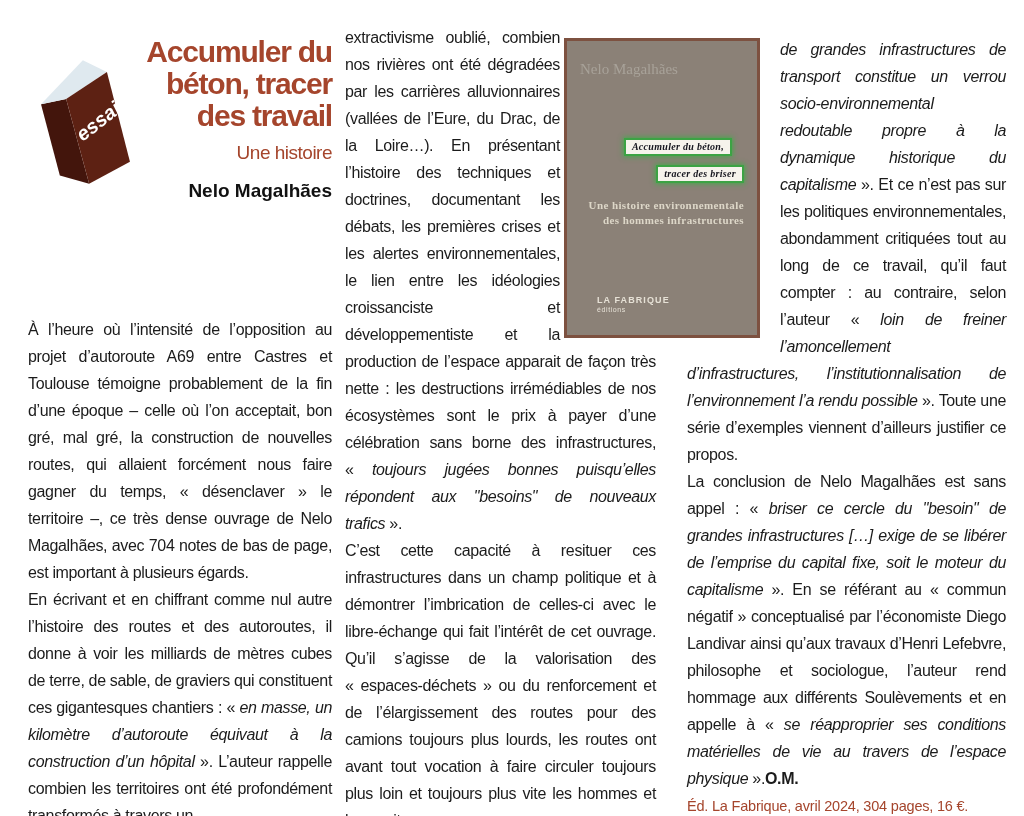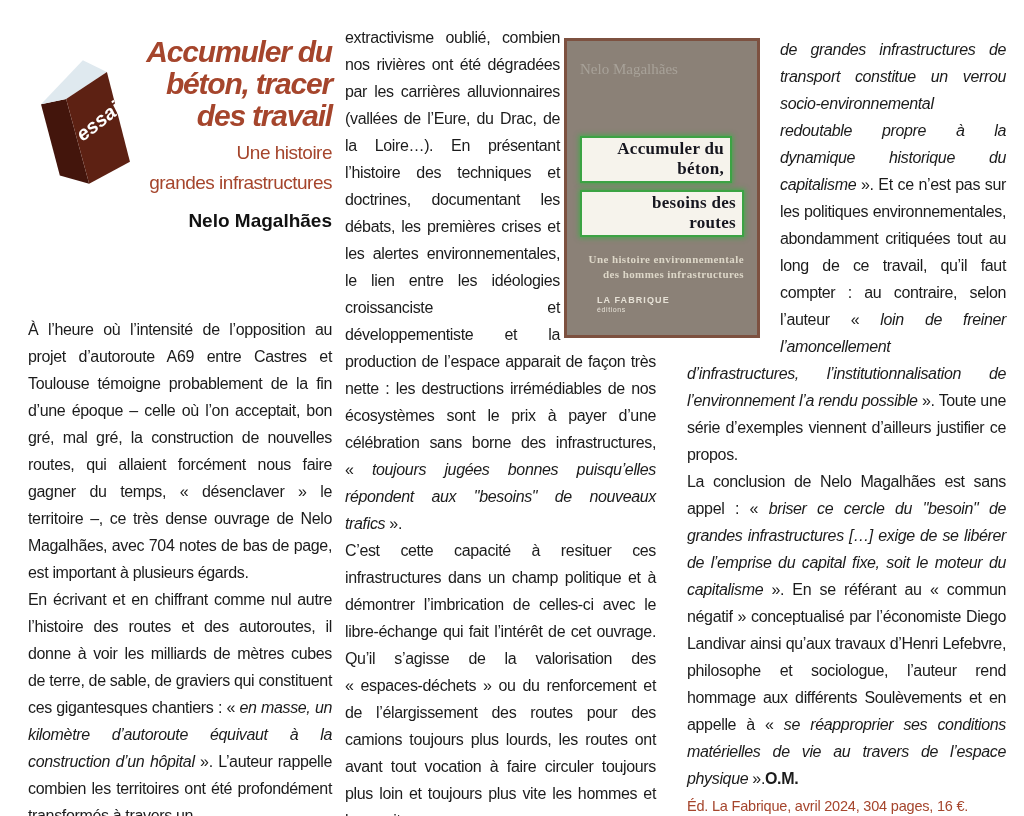--- a/index.html
+++ b/index.html
@@ -14,21 +14,20 @@
   
   .header{
     position:absolute;left:30px;top:36px;width:302px;
     text-align:right;
   }
   .book-icon{position:absolute;left:-2px;top:16px;width:116px;height:136px;}
   .title{
     margin:0;
     font-size:30px;font-weight:bold;line-height:32px;letter-spacing:-1.2px;
     color:#a5452c;
-    font-style:italic;
   }
   .title span{display:block;}
   .subtitle{
     margin:6px 0 0 0;
     font-size:19px;font-weight:normal;line-height:30px;letter-spacing:-0.5px;
     color:#a5452c;
   }
   .subtitle span{display:block;}
   .byline{
     margin-top:12px;
@@ -63,25 +62,26 @@
   .cover-author{
     font-family:"Liberation Serif",serif;
     font-size:15px;color:#a8a299;margin-top:8px;
   }
   .cover-titles{margin-top:58px;text-align:right;}
   .cover-title-line{
     display:inline-block;
     background:#f6f3ec;
     border:2px solid #3ca344;
     box-shadow:0 0 5px 1px rgba(62,170,70,.85);
-    padding:1px 6px 2px 20px;
+    padding:1px 6px 2px 6px;
     font-family:"Liberation Serif",serif;
-    font-weight:bold;font-size:17px;color:#16161f;
+    font-weight:bold;font-size:10px;color:#16161f;
     letter-spacing:.3px;
     margin-bottom:7px;
+    font-style:italic;
   }
   .cover-title-line.first{margin-right:12px;}
   .cover-subtitle{
     margin-top:8px;text-align:right;
     font-family:"Liberation Serif",serif;
     font-weight:bold;font-size:11px;line-height:15px;
     color:#ddd7c8;letter-spacing:.4px;
   }
   .cover-subtitle span{display:block;}
   .cover-logo{
@@ -103,21 +103,20 @@
       <polygon points="36,45 75,19 97,105 58,126" fill="#5d2113"></polygon>
       <text x="0" y="0" transform="translate(52,86) rotate(-38)" font-family="Liberation Sans, sans-serif" font-size="19" font-weight="bold" font-style="italic" fill="#ffffff">essai</text>
     </svg>
     <h1 class="title">
       <span>Accumuler du</span>
       <span>béton, tracer</span>
       <span>des travail</span>
     </h1>
     <h2 class="subtitle">
       <span>Une histoire</span>
-      <span>grandes infrastructures</span>
     </h2>
     <div class="byline">Nelo Magalhães</div>
   </div>
 
   <div class="col col-left">
       <p class="para"><span class="run-n">À l’heure où l’intensité de l’opposition au projet d’autoroute A69 entre Castres et Toulouse témoigne probablement de la fin d’une époque – celle où l’on acceptait, bon gré, mal gré, la construction de nouvelles routes, qui allaient forcément nous faire gagner du temps, «&nbsp;désenclaver&nbsp;» le territoire –, ce très dense ouvrage de Nelo Magalhães, avec 704 notes de bas de page, est important à plusieurs égards.</span></p>
       <p class="para"><span class="run-n">En écrivant et en chiffrant comme nul autre l’histoire des routes et des autoroutes, il donne à voir les milliards de mètres cubes de terre, de sable, de graviers qui constituent ces gigantesques chantiers&nbsp;: «&nbsp;</span><span class="run-i">en masse, un kilomètre d’autoroute équivaut à la construction d’un hôpital</span><span class="run-n">&nbsp;». L’auteur rappelle combien les territoires ont été profondément transformés à travers un</span></p>
     </div>
 
   <div class="col col-mid">
@@ -130,21 +129,21 @@
     <div class="spacer-l"></div>
   <p class="para"><span class="run-i">de grandes infrastructures de transport constitue un verrou socio-environnemental redoutable propre à la dynamique historique du capitalisme</span><span class="run-n">&nbsp;». Et ce n’est pas sur les politiques environnementales, abondamment critiquées tout au long de ce travail, qu’il faut compter&nbsp;: au contraire, selon l’auteur «&nbsp;</span><span class="run-i">loin de freiner l’amoncellement d’infrastructures, l’institutionnalisation de l’environnement l’a rendu possible</span><span class="run-n">&nbsp;». Toute une série d’exemples viennent d’ailleurs justifier ce propos.</span></p>
       <p class="para"><span class="run-n">La conclusion de Nelo Magalhães est sans appel&nbsp;: «&nbsp;</span><span class="run-i">briser ce cercle du "besoin" de grandes infrastructures […] exige de se libérer de l’emprise du capital fixe, soit le moteur du capitalisme</span><span class="run-n">&nbsp;». En se référant au «&nbsp;commun négatif&nbsp;» conceptualisé par l’économiste Diego Landivar ainsi qu’aux travaux d’Henri Lefebvre, philosophe et sociologue, l’auteur rend hommage aux différents Soulèvements et en appelle à «&nbsp;</span><span class="run-i">se réapproprier ses conditions matérielles de vie au travers de l’espace physique</span><span class="run-n">&nbsp;».</span><span class="run-b">O.M.</span></p>
       <p class="para credit"><span class="run-n">Éd. La Fabrique, avril 2024, 304 pages, 16 €.</span></p>
     </div>
 
   <div class="cover">
     <div class="cover-author">Nelo Magalhães</div>
     <div class="cover-titles">
       <span class="cover-title-line first">Accumuler du béton,</span><br>
-      <span class="cover-title-line">besoins des routes</span>
+      <span class="cover-title-line">tracer des briser</span>
     </div>
     <div class="cover-subtitle">
       <span>Une histoire environnementale</span>
       <span>des hommes infrastructures</span>
     </div>
     <div class="cover-logo">
       <span>LA FABRIQUE</span>
       <span class="sub">éditions</span>
     </div>
   </div>

